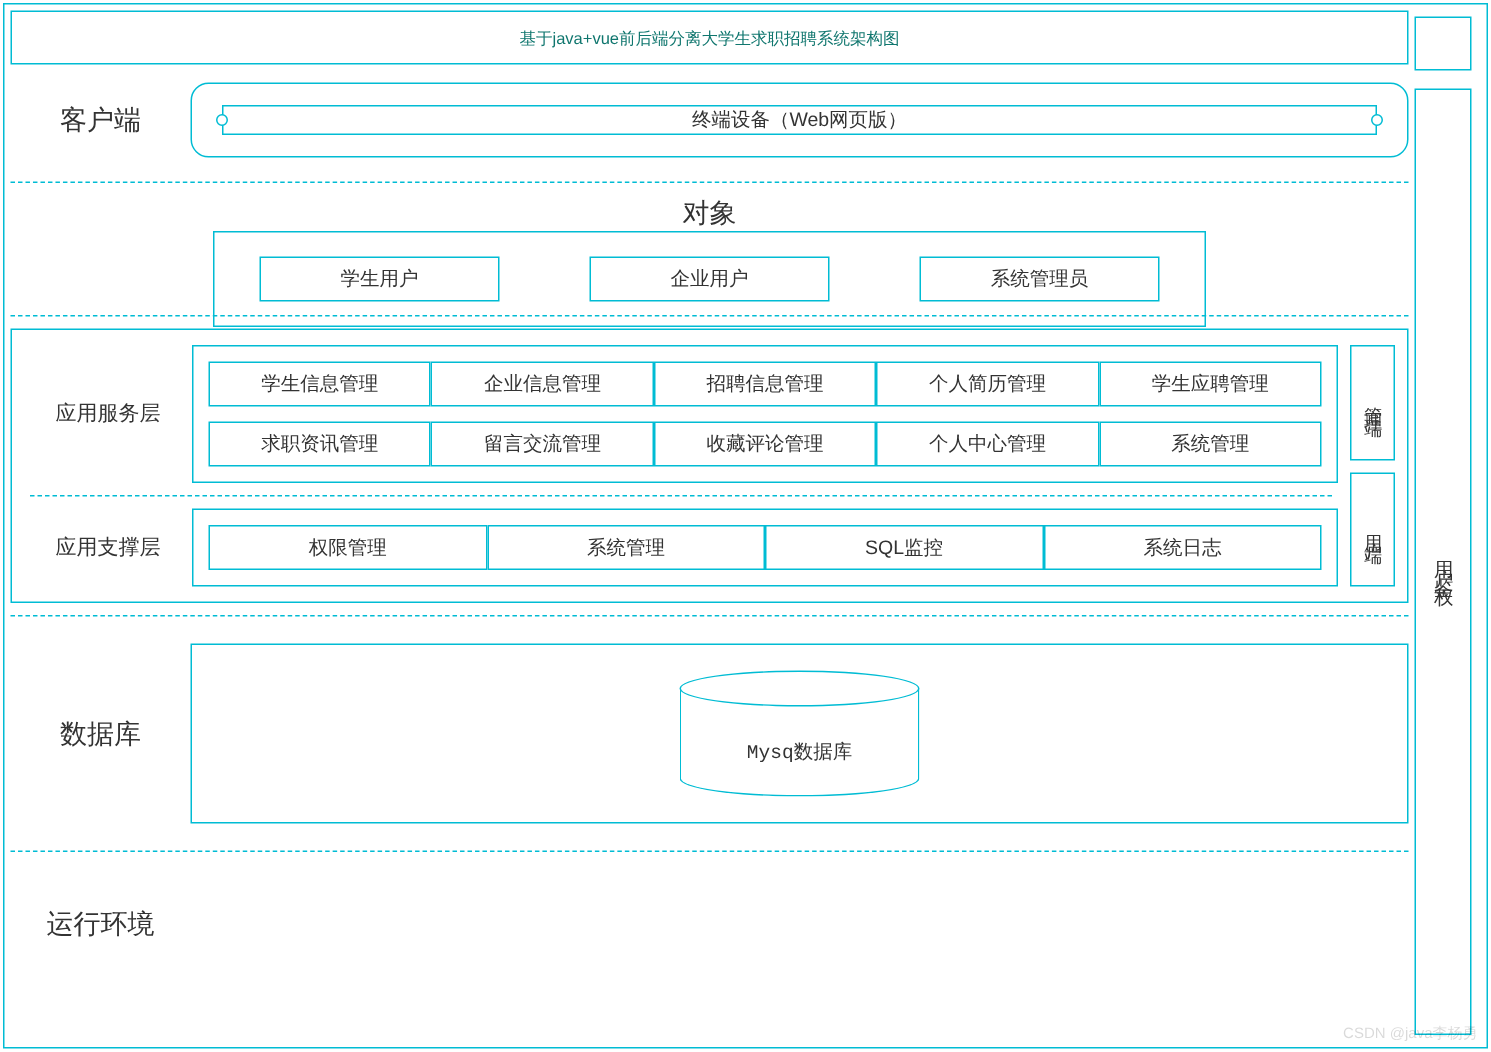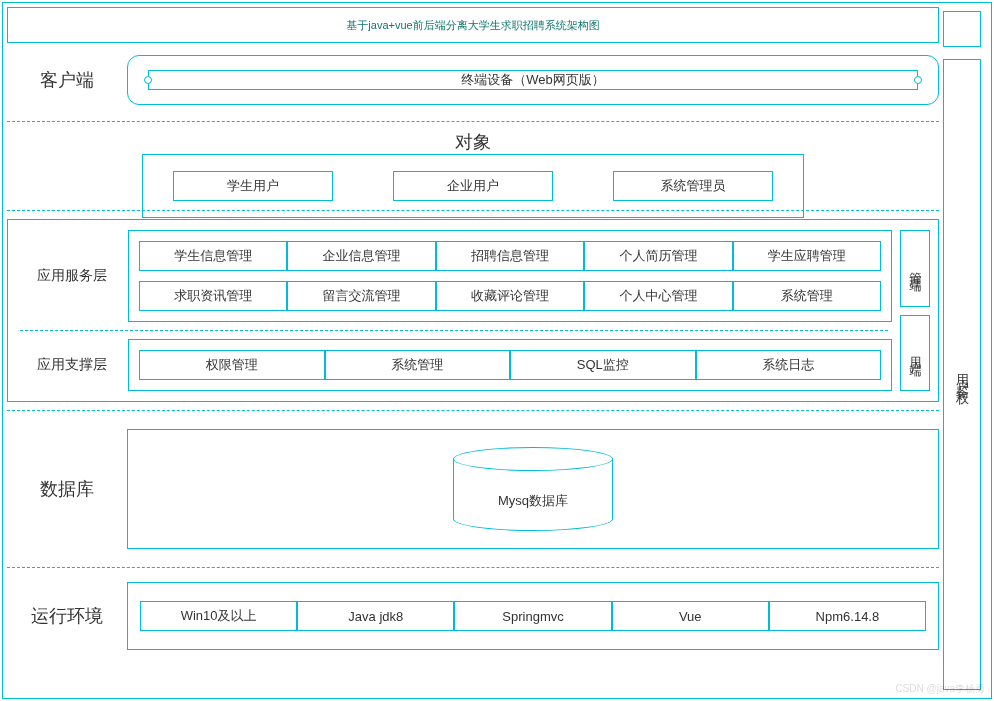--- a/index.html
+++ b/index.html
@@ -123,20 +123,21 @@
     justify-content: center;
     font-size: 12px;
     letter-spacing: 4px;
   }
   
   .db-body {
     height: 120px;
     display: flex;
     align-items: center;
     justify-content: center;
+    font-family: Liberation Mono, monospace;
   }
   .cylinder {
     position: relative;
     width: 160px;
     height: 84px;
     text-align: center;
   }
   .cyl-top {
     position: absolute;
     top: 0; left: 0;
@@ -316,29 +317,20 @@
               <span>Mysq数据库</span>
             </div>
           </div>
         </div>
       </div>
 
       <hr class="dash-sep">
 
       <div class="layer env-layer">
         <div class="layer-label">运行环境</div>
-        <div class="layer-body env-body" style="padding:18px 12px;">
-          <div class="row">
-            <div class="pill">Win10及以上</div>
-            <div class="pill">Java jdk8</div>
-            <div class="pill">Springmvc</div>
-            <div class="pill">Vue</div>
-            <div class="pill">Npm6.14.8</div>
-          </div>
-        </div>
       </div>
 
     </div>
   </div>
 
   <div class="side-col">
     <div class="actually-auth" style="height:36px;flex:0 0 36px;border:1px solid #00bcd4;margin-top:4px;"></div>
     <div class="actually-auth">
       <span>用户鉴权</span>
     </div>

